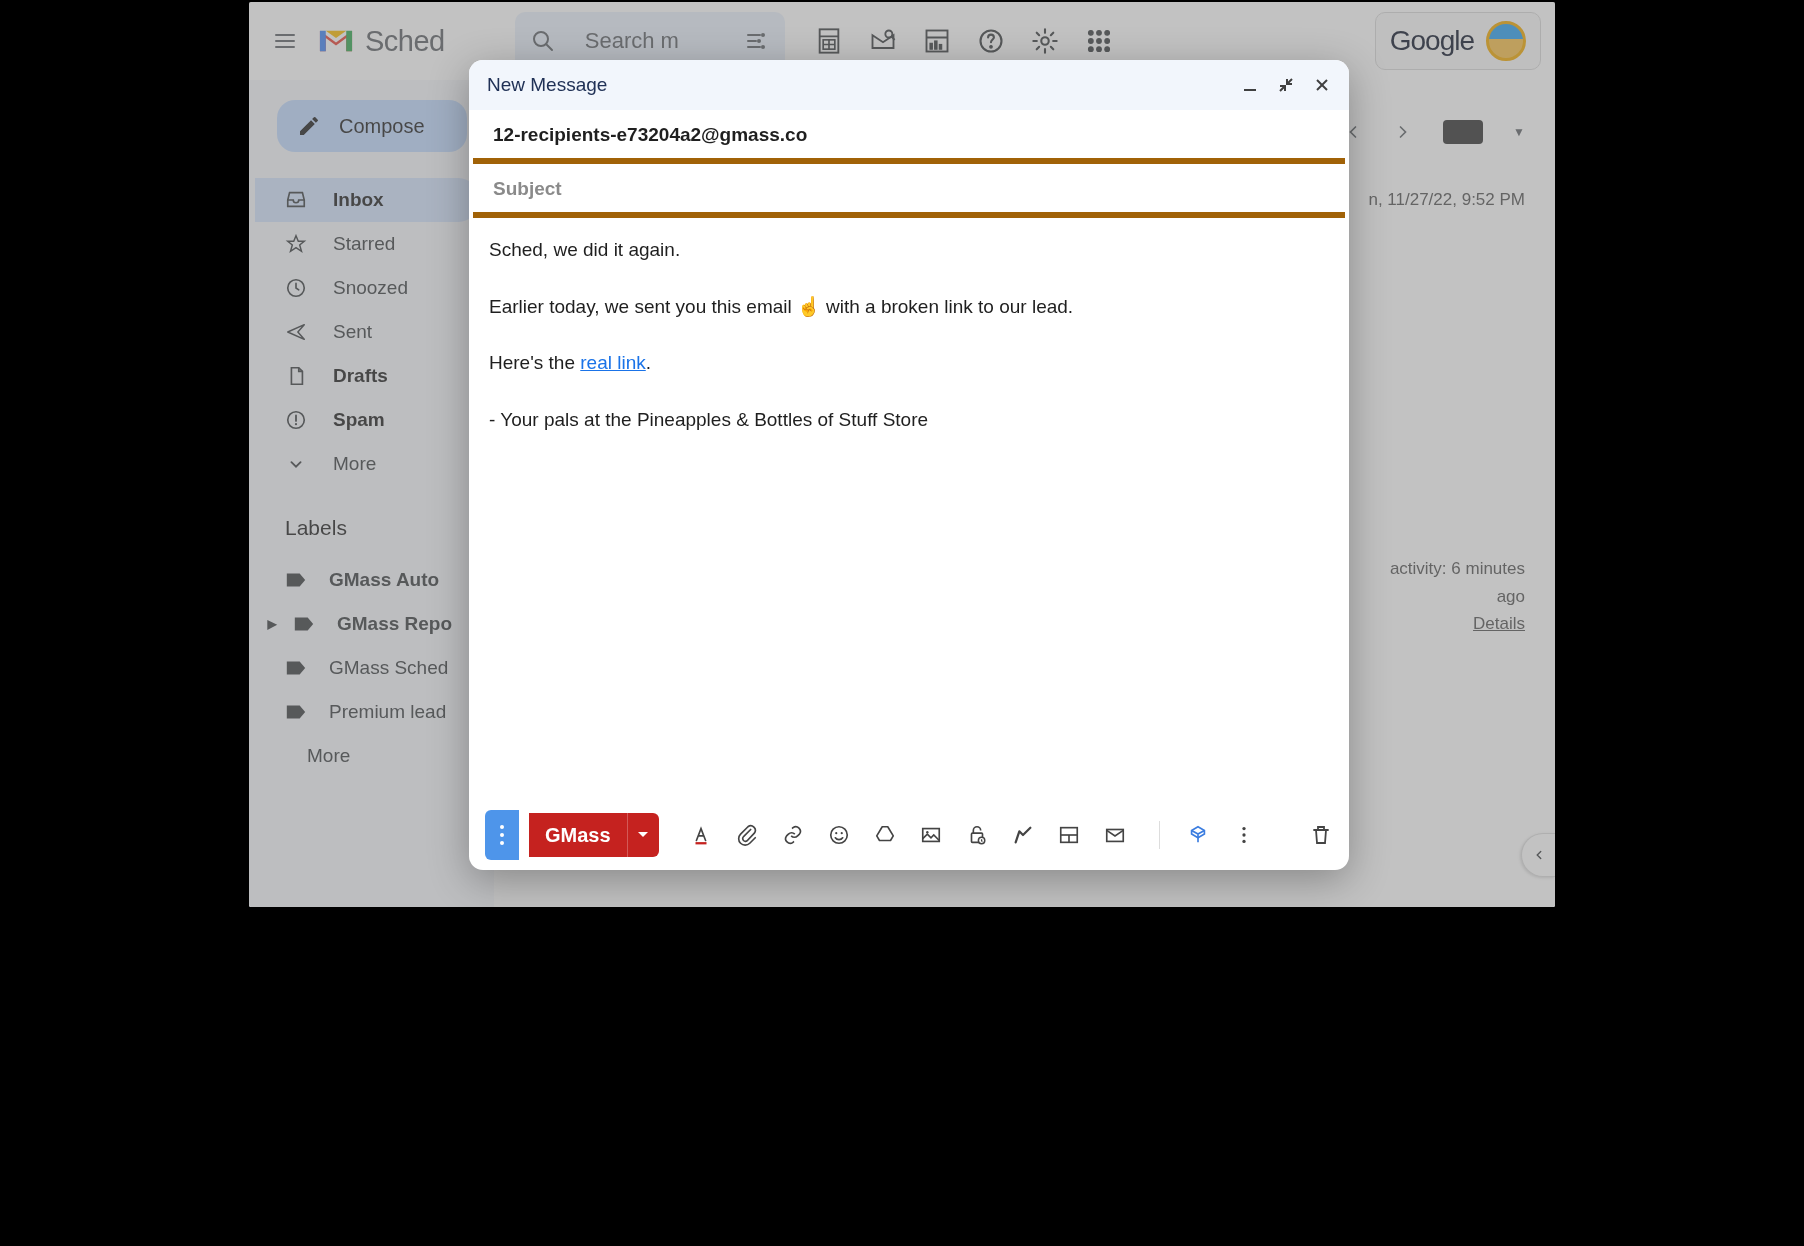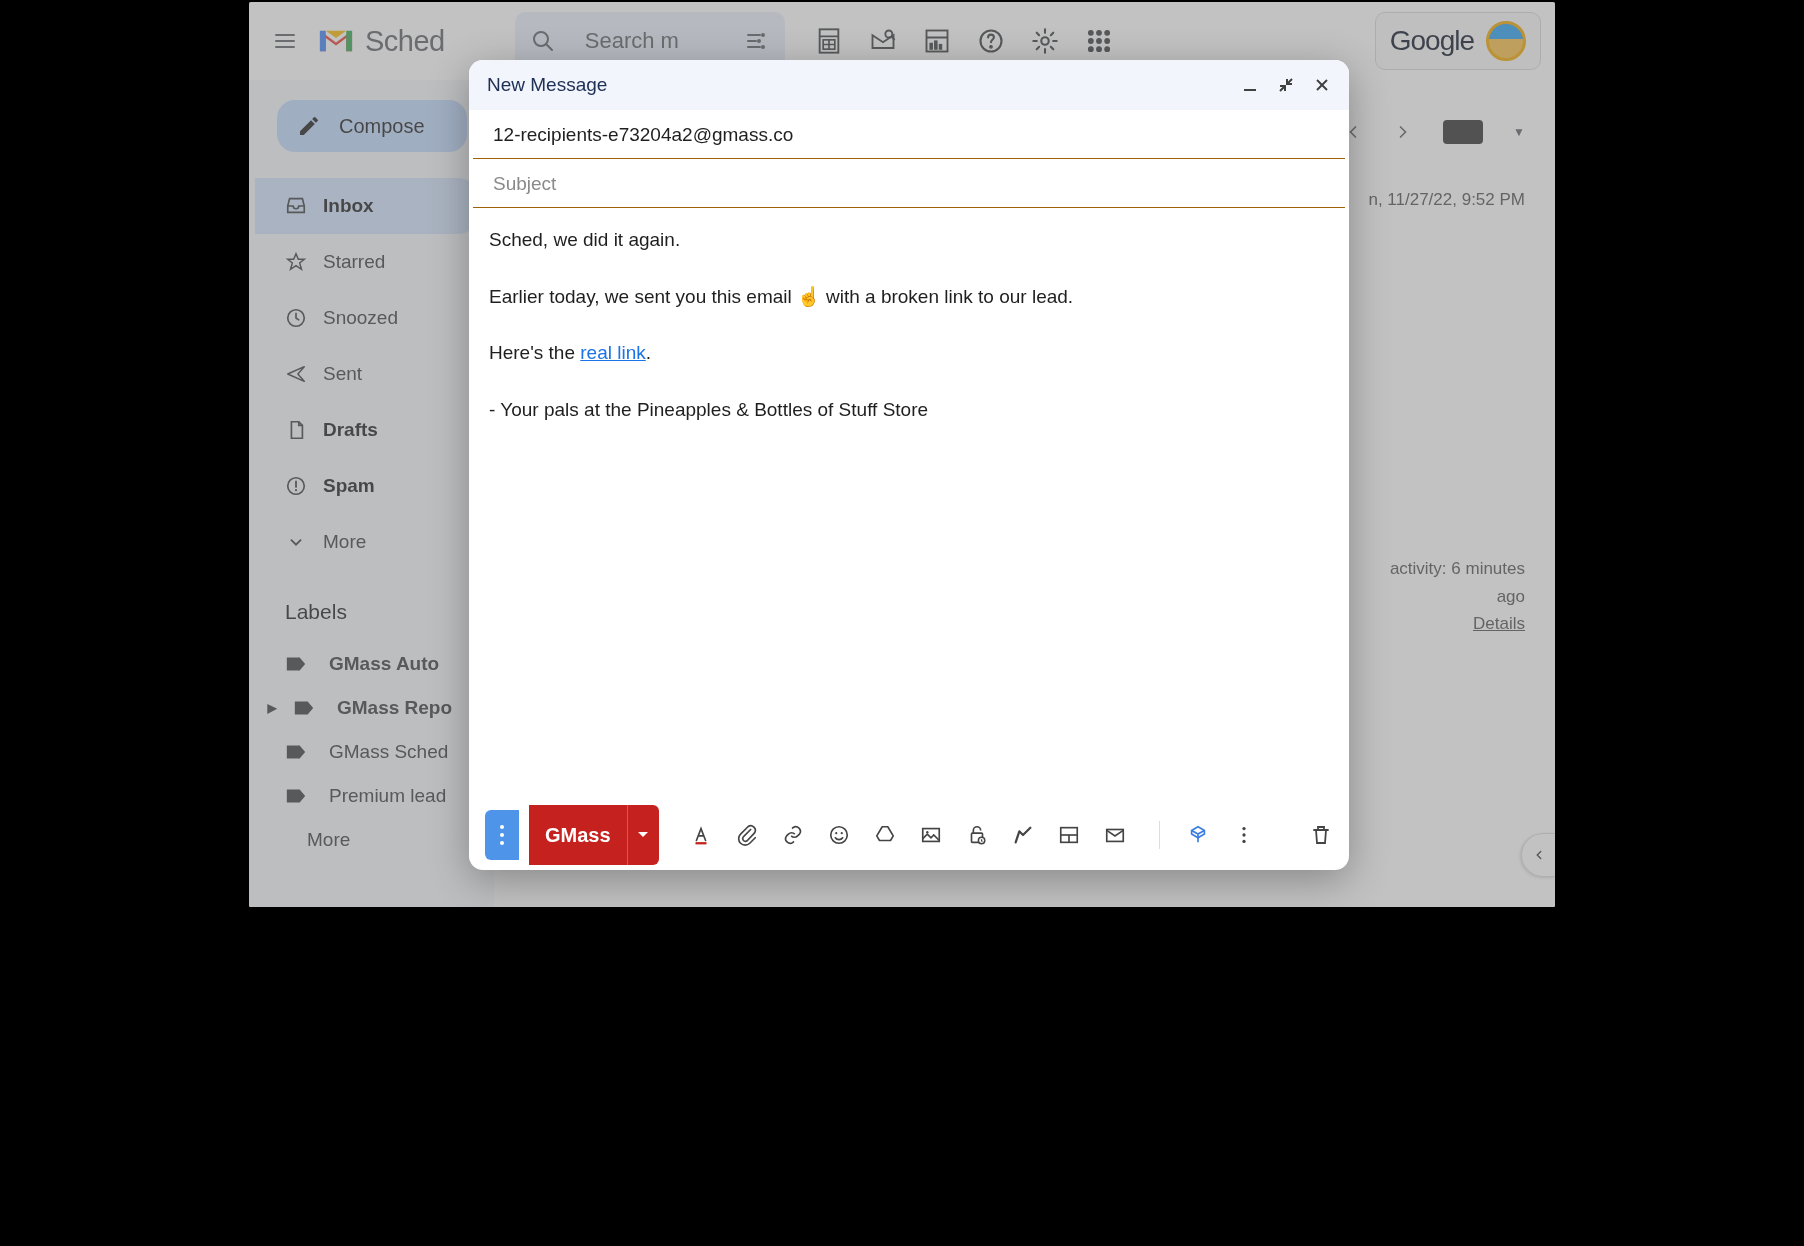--- a/index.html
+++ b/index.html
@@ -19,21 +19,21 @@
   .header-icons { display:flex; align-items:center; gap:22px; margin-left:28px;}
   .header-icons .hicon { width:32px; height:32px; color:#3c4043; display:flex; align-items:center; justify-content:center;}
   .header-icons .hicon svg { width:28px; height:28px; stroke:#3c4043; fill:none;}
   .google-box { margin-left:auto; height:58px; border:1px solid #d9d9d9; background:#fafafa; border-radius:10px; display:flex; align-items:center; padding:0 14px; gap:12px;}
   .google-word { font-size:28px; font-weight:500; letter-spacing:-1px; color:#0f172a;}
   .avatar { width:40px; height:40px; border-radius:50%; border:3px solid #f2a900; background:linear-gradient(#2aa0f0 45%, #f7c04a 45%); }
   
   .sidebar { position:absolute; left:0; top:78px; bottom:0; width:245px; padding:20px 0 0 6px; background:#f6f8fc;}
   .compose { margin:0 0 26px 22px; height:52px; width:190px; background:#c2dbff; border-radius:18px; display:flex; align-items:center; gap:18px; padding:0 20px; font-size:20px; color:#1f1f1f; font-weight:500;}
   .compose svg{width:24px;height:24px;}
-  .nav-item { height:56px; display:flex; align-items:center; gap:14px; padding:0 0 0 30px; font-size:19px; color:#3c4043; border-radius:0 22px 22px 0; margin-right:14px;}
+  .nav-item { height:44px; display:flex; align-items:center; gap:24px; padding:0 0 0 30px; font-size:19px; color:#3c4043; border-radius:0 22px 22px 0; margin-right:14px;}
   .nav-item.bold { font-weight:700; color:#1f1f1f;}
   .nav-item.active { background:#d3e3fd; font-weight:700;}
   .nav-item .nicon{ width:24px; color:#3c4043;}
   .nav-item .nicon svg{width:22px;height:22px;}
   .labels-title{ font-size:21px; color:#1f1f1f; font-weight:500; padding:30px 0 18px 30px;}
   .label-item{ height:44px; display:flex; align-items:center; gap:22px; padding-left:30px; font-size:19px; color:#3c4043; white-space:nowrap; overflow:hidden;}
   .label-item.bold{font-weight:700;}
   .label-item .tag{width:22px; height:18px;}
   .label-item .expand{width:10px; text-align:center; margin-left:-18px; margin-right:-6px; font-size:12px; color:#3c4043;}
   
@@ -43,30 +43,30 @@
   .activity a{ color:#555; }
   .pager { position:absolute; top:40px; right:30px; display:flex; align-items:center; gap:30px; color:#5f6368;}
   .pager svg{width:20px;height:20px;}
   .kbd-chip{ width:40px; height:24px; background:#333; border-radius:4px;}
   .side-tab{position:absolute; right:0; bottom:30px; width:34px; height:44px; background:#fff; border:1px solid #ddd; border-right:none; border-radius:22px 0 0 22px; display:flex; align-items:center; justify-content:center; z-index:4; box-shadow:-1px 1px 3px rgba(0,0,0,0.15);}
   
   .compose-window{ position:absolute; z-index:10; top:58px; left:220px; width:880px; height:810px; background:#fff; border-radius:14px; box-shadow:0 10px 40px rgba(0,0,0,0.3); display:flex; flex-direction:column; overflow:hidden;}
   .cw-header{ height:50px; background:#f2f6fc; display:flex; align-items:center; padding:0 18px; font-size:19px; color:#203156; font-weight:500;}
   .cw-controls{ margin-left:auto; display:flex; gap:18px; color:#404040;}
   .cw-controls span{ cursor:pointer; display:inline-flex; width:18px; height:18px; align-items:center; justify-content:center;}
-  .cw-field{ padding:14px 20px 12px; font-size:19px; color:#1f1f1f; border-bottom:1px solid #a16207; margin:0 4px;}
+  .cw-field{ padding:14px 20px 12px; font-size:19px; color:#1f1f1f; border-bottom:6px solid #a16207; margin:0 4px;font-weight:bold;}
   .cw-field.placeholder{ color:#8a8a8a;}
   .cw-body{ flex:1; padding:18px 20px; font-size:19px; color:#1f1f1f; line-height:1.5;}
   .cw-body p{ margin-bottom:28px;}
   .cw-body a{ color:#1a73e8; text-decoration:underline;}
   .cw-toolbar{ height:70px; display:flex; align-items:center; padding:0 16px; gap:10px;}
   .gm-more{ width:34px; height:50px; background:#4e95ea; border-radius:6px 0 0 6px; display:flex; align-items:center; justify-content:center;}
   .gm-more .dots{display:flex; flex-direction:column; gap:4px;}
   .gm-more .dots span{width:4px;height:4px;border-radius:50%;background:#fff;}
-  .gm-btn{ height:60px; background:#c5221f; color:#fff; font-weight:700; font-size:20px; border-radius:0 6px 6px 0; display:flex; align-items:center;}
+  .gm-btn{ height:44px; background:#c5221f; color:#fff; font-weight:700; font-size:20px; border-radius:0 6px 6px 0; display:flex; align-items:center;}
   .gm-btn .lbl{padding:0 16px;}
   .gm-btn .drop{ width:32px; height:100%; border-left:1px solid rgba(255,255,255,0.25); display:flex; align-items:center; justify-content:center;}
   .gm-btn .drop::after{content:""; border:5px solid transparent; border-top-color:#fff; margin-top:4px;}
   .tb-icons{ display:flex; align-items:center; gap:22px; margin-left:20px; color:#444;}
   .tb-icons .ti{ width:24px; height:24px; display:flex; align-items:center; justify-content:center; cursor:pointer;}
   .tb-icons .ti svg{width:22px; height:22px;}
   .tb-sep{ width:1px; height:28px; background:#ddd; margin:0 4px 0 10px;}
   .tb-right{ margin-left:auto; display:flex; align-items:center; gap:24px; color:#444;}
   .tb-right .ti{width:24px;height:24px; cursor:pointer;}
   svg{display:block;}

